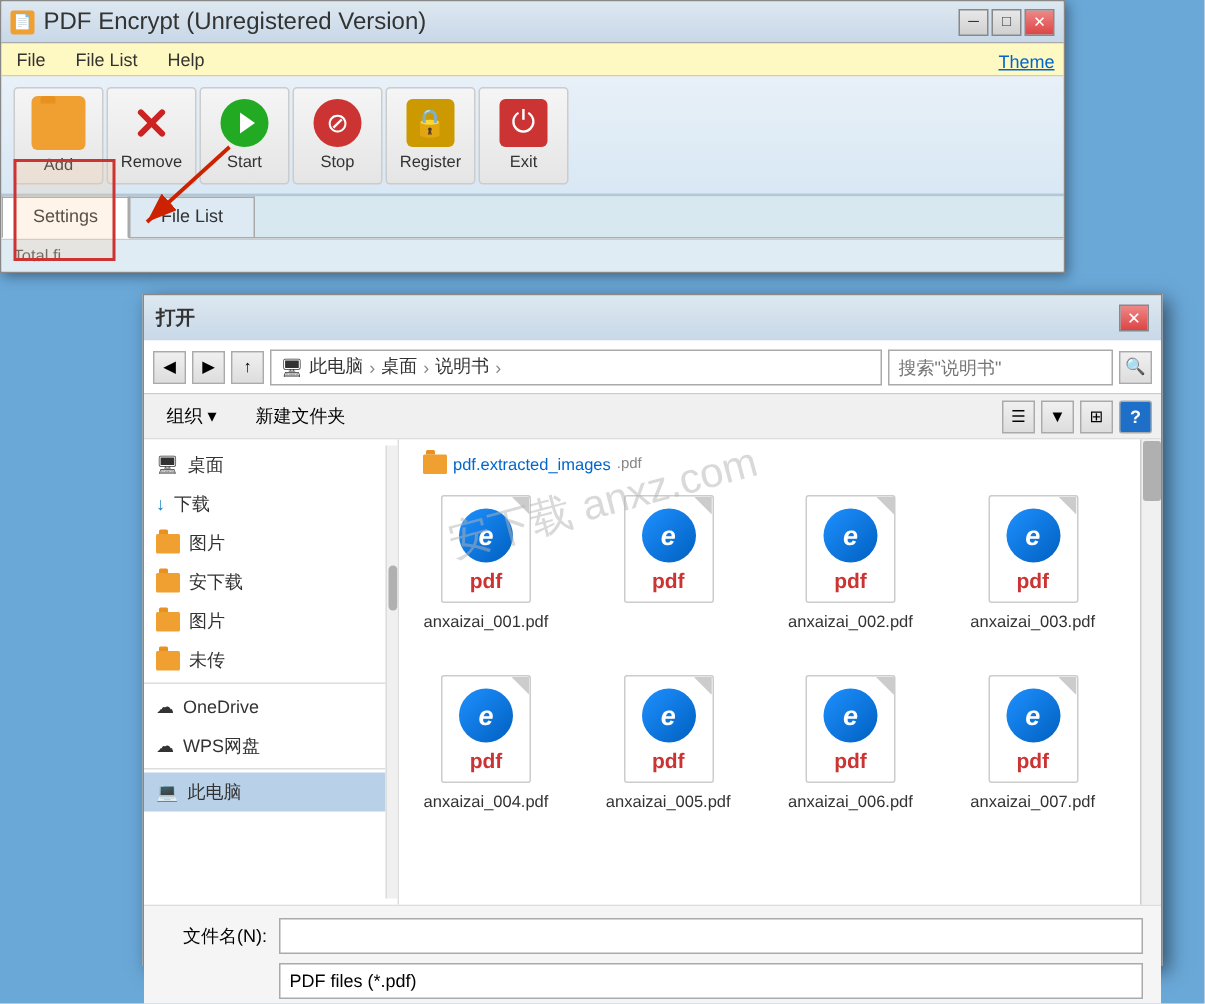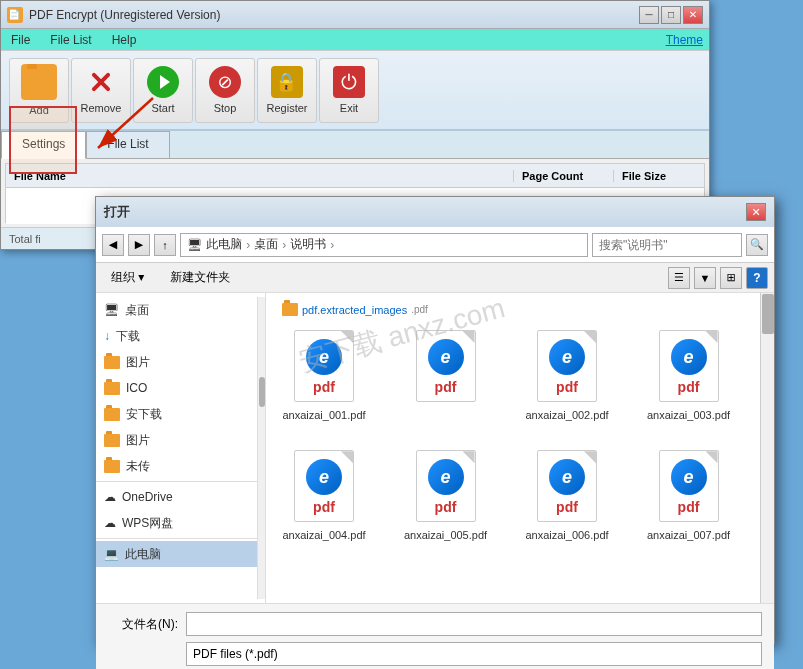--- a/index.html
+++ b/index.html
@@ -33,47 +33,47 @@
 
     .title-icon {
       width: 16px; height: 16px;
       background: #f0a030;
       border-radius: 2px;
       display: flex; align-items: center; justify-content: center;
       font-size: 10px;
     }
 
     .title-text {
-      font-size: 12px;
+      font-size: 16px;
       color: #333;
     }
 
     .title-controls {
       display: flex; gap: 2px;
     }
 
     .title-btn {
       width: 20px; height: 18px;
       background: linear-gradient(to bottom, #e8e8e8, #d0d0d0);
       border: 1px solid #888;
       cursor: pointer;
       display: flex; align-items: center; justify-content: center;
       font-size: 10px;
       color: #333;
     }
     .title-btn.close { background: linear-gradient(to bottom, #e88, #d44); color: white; }
 
     .menu-bar {
-      background: #5eead4;
+      background: #fef9c3;
       padding: 2px 6px;
       display: flex;
       gap: 12px;
       border-bottom: 1px solid #ccc;
       height: 22px;
-      align-items: center;
+      align-items: flex-end;
     }
 
     .menu-item {
       font-size: 12px;
       color: #333;
       cursor: pointer;
       padding: 1px 4px;
     }
 
     .theme-link {
@@ -681,28 +681,20 @@
       <div class="icon-exit" style="color:white;font-size:20px;">⏻</div>
       <span>Exit</span>
     </div>
   </div>
 
   <div class="tab-bar">
     <div class="tab active">Settings</div>
     <div class="tab">File List</div>
   </div>
 
-  <div class="file-list-area">
-    <div class="file-list-header">
-      <span class="col-filename">File Name</span>
-      <span class="col-pagecount">Page Count</span>
-      <span class="col-filesize">File Size</span>
-    </div>
-    <div class="file-list-body"></div>
-  </div>
 
   <div class="status-bar">
     <span>Total fi</span>
   </div>
 </div>
 
 <svg style="position:absolute;top:88px;left:68px;z-index:7;pointer-events:none;" width="120" height="90">
   <defs>
     <marker id="arrowhead" markerWidth="8" markerHeight="6" refX="8" refY="3" orient="auto">
       <polygon points="0 0, 8 3, 0 6" fill="#cc2200"></polygon>
@@ -760,24 +752,20 @@
           <div class="sidebar-nav-item">
             <span style="color:#2288cc;">↓</span>
             <span>下载</span>
           </div>
           <div class="sidebar-nav-item">
             <div class="folder-icon-sm"></div>
             <span>图片</span>
           </div>
           <div class="sidebar-nav-item">
             <div class="folder-icon-sm"></div>
-            <span>ICO</span>
-          </div>
-          <div class="sidebar-nav-item">
-            <div class="folder-icon-sm"></div>
             <span>安下载</span>
           </div>
           <div class="sidebar-nav-item">
             <div class="folder-icon-sm"></div>
             <span>图片</span>
           </div>
           <div class="sidebar-nav-item">
             <div class="folder-icon-sm"></div>
             <span>未传</span>
           </div>

